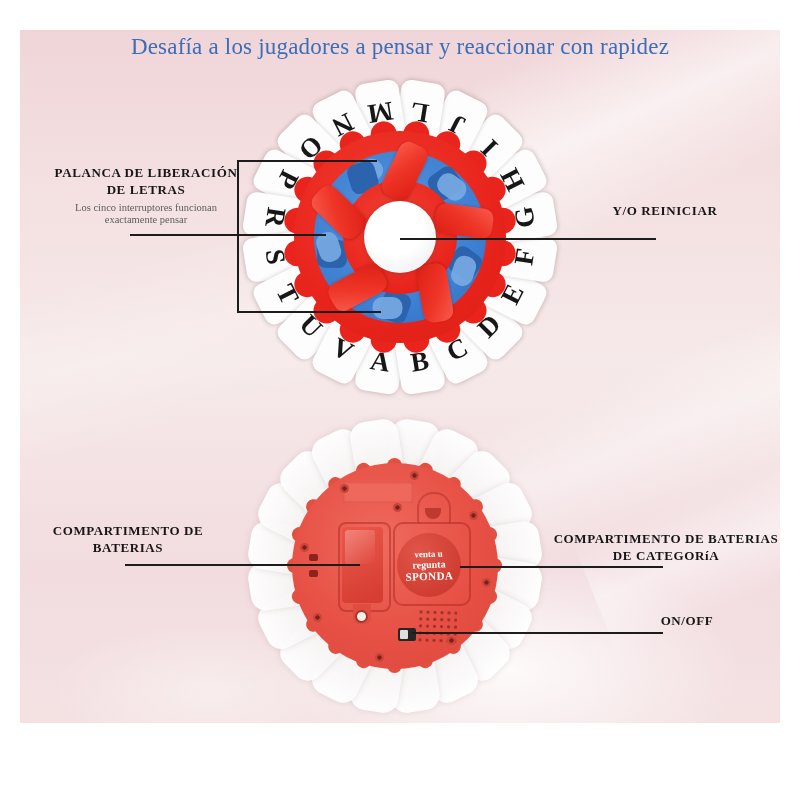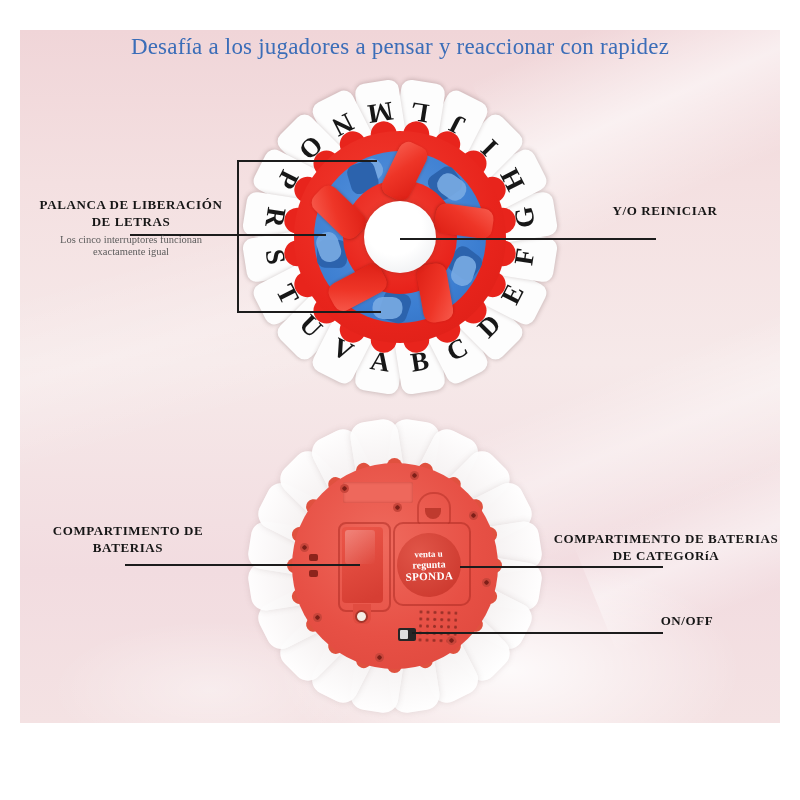--- a/index.html
+++ b/index.html
@@ -296,26 +296,26 @@
 
     <div class="cline" style="left:217px;top:130px;width:140px;height:2px;"></div>
     <div class="cline" style="left:110px;top:204px;width:196px;height:2px;"></div>
     <div class="cline" style="left:217px;top:281px;width:144px;height:2px;"></div>
     <div class="cline" style="left:217px;top:130px;width:2px;height:153px;"></div>
     <div class="cline" style="left:380px;top:208px;width:256px;height:2px;"></div>
     <div class="cline" style="left:105px;top:534px;width:235px;height:2px;"></div>
     <div class="cline" style="left:440px;top:536px;width:203px;height:2px;"></div>
     <div class="cline" style="left:392px;top:602px;width:251px;height:2px;"></div>
 
-    <div class="lbl" style="left:5px;top:134px;width:212px;margin-top:32px;">
+    <div class="lbl" style="left:20px;top:134px;width:212px;">
       <div>PALANCA DE LIBERACIÓN</div>
       <div>DE LETRAS</div>
       <div class="sub">
         <div>Los cinco interruptores funcionan</div>
-        <div>exactamente igual</div>
+        <div>exactamente pensar</div>
       </div>
     </div>
     <div class="lbl" style="left:538px;top:172px;width:214px;">
       <div>Y/O REINICIAR</div>
     </div>
     <div class="lbl" style="left:5px;top:492px;width:206px;">
       <div>COMPARTIMENTO DE</div>
       <div>BATERIAS</div>
     </div>
     <div class="lbl" style="left:524px;top:500px;width:244px;">

